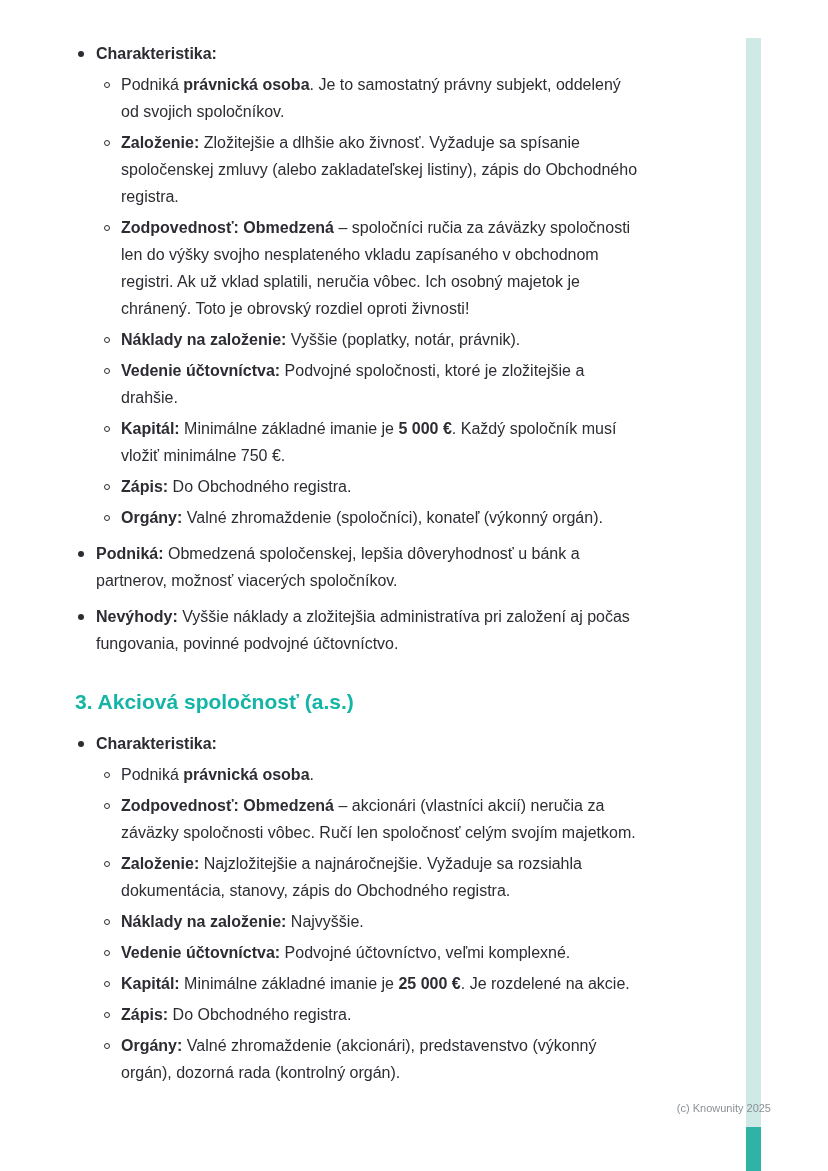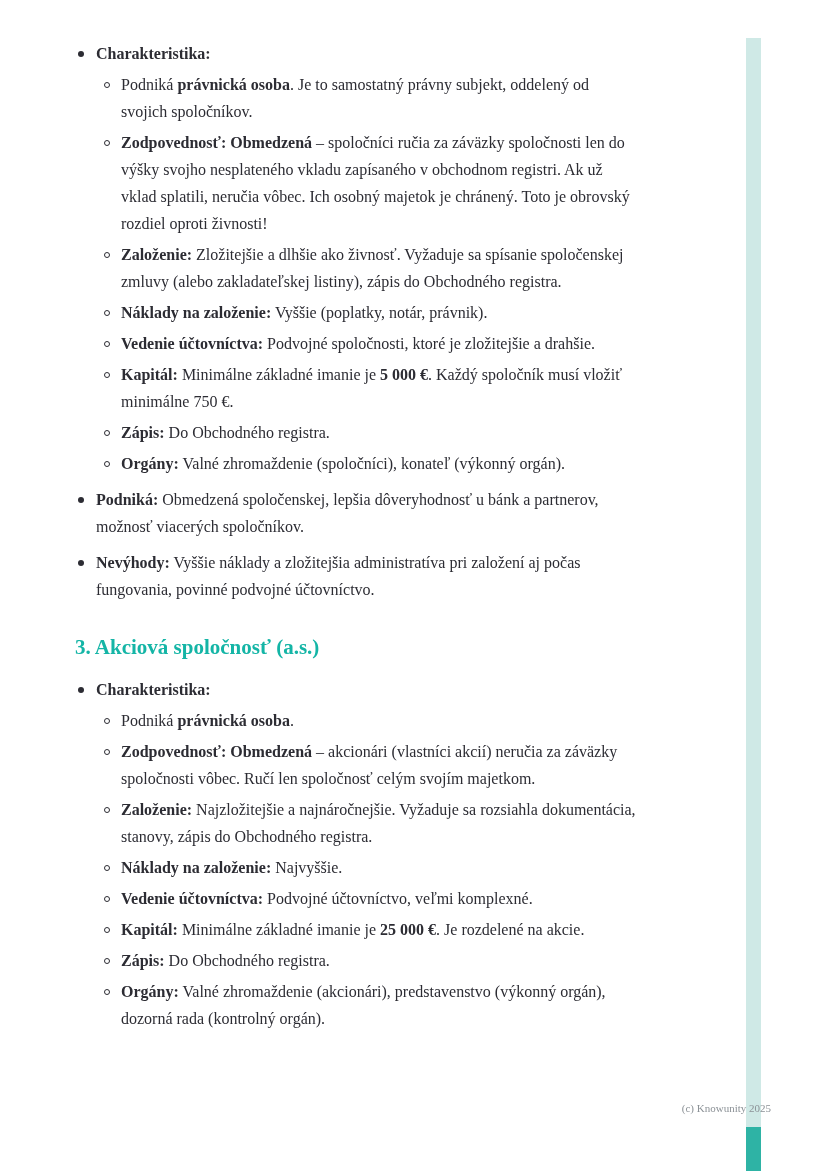--- a/index.html
+++ b/index.html
@@ -3,21 +3,21 @@
 <meta charset="utf-8">
 <style>
   * { margin: 0; padding: 0; box-sizing: border-box; }
   html, body { background: #ffffff; }
   .page {
     position: relative;
     width: 828px;
     height: 1171px;
     background: #ffffff;
     overflow: hidden;
-    font-family: Liberation Serif, serif;
+    font-family: Liberation Sans, sans-serif;
     color: #2c2c33;
   }
   .doc {
     position: absolute;
     left: 75px;
     top: 40px;
     width: 576px;
     font-size: 16px;
     line-height: 27px;
   }
@@ -68,22 +68,22 @@
     background: var(--thumb, #2eb3a5);
   }
 </style>
 </head>
 <body>
 
 <div class="page">
   <main class="doc">
       <div class="li l1"><span class="marker disc"></span><span class="li-text"><strong>Charakteristika:</strong></span></div>
       <div class="li l2"><span class="marker circle"></span><span class="li-text"><span>Podniká </span><strong>právnická osoba</strong><span>. Je to samostatný právny subjekt, oddelený od svojich spoločníkov.</span></span></div>
+      <div class="li l2"><span class="marker circle"></span><span class="li-text"><strong>Založenie:</strong><span> Zložitejšie a dlhšie ako živnosť. Vyžaduje sa spísanie spoločenskej zmluvy (alebo zakladateľskej listiny), zápis do Obchodného registra.</span></span></div>
       <div class="li l2"><span class="marker circle"></span><span class="li-text"><strong>Zodpovednosť: Obmedzená</strong><span> – spoločníci ručia za záväzky spoločnosti len do výšky svojho nesplateného vkladu zapísaného v obchodnom registri. Ak už vklad splatili, neručia vôbec. Ich osobný majetok je chránený. Toto je obrovský rozdiel oproti živnosti!</span></span></div>
-      <div class="li l2"><span class="marker circle"></span><span class="li-text"><strong>Založenie:</strong><span> Zložitejšie a dlhšie ako živnosť. Vyžaduje sa spísanie spoločenskej zmluvy (alebo zakladateľskej listiny), zápis do Obchodného registra.</span></span></div>
       <div class="li l2"><span class="marker circle"></span><span class="li-text"><strong>Náklady na založenie:</strong><span> Vyššie (poplatky, notár, právnik).</span></span></div>
       <div class="li l2"><span class="marker circle"></span><span class="li-text"><strong>Vedenie účtovníctva:</strong><span> Podvojné spoločnosti, ktoré je zložitejšie a drahšie.</span></span></div>
       <div class="li l2"><span class="marker circle"></span><span class="li-text"><strong>Kapitál:</strong><span> Minimálne základné imanie je </span><strong>5 000 €</strong><span>. Každý spoločník musí vložiť minimálne 750 €.</span></span></div>
       <div class="li l2"><span class="marker circle"></span><span class="li-text"><strong>Zápis:</strong><span> Do Obchodného registra.</span></span></div>
       <div class="li l2"><span class="marker circle"></span><span class="li-text"><strong>Orgány:</strong><span> Valné zhromaždenie (spoločníci), konateľ (výkonný orgán).</span></span></div>
       <div class="li l1"><span class="marker disc"></span><span class="li-text"><strong>Podniká:</strong><span> Obmedzená spoločenskej, lepšia dôveryhodnosť u bánk a partnerov, možnosť viacerých spoločníkov.</span></span></div>
       <div class="li l1"><span class="marker disc"></span><span class="li-text"><strong>Nevýhody:</strong><span> Vyššie náklady a zložitejšia administratíva pri založení aj počas fungovania, povinné podvojné účtovníctvo.</span></span></div>
       <h2 class="section-heading"><span>3. Akciová spoločnosť (a.s.)</span></h2>
       <div class="li l1"><span class="marker disc"></span><span class="li-text"><strong>Charakteristika:</strong></span></div>
       <div class="li l2"><span class="marker circle"></span><span class="li-text"><span>Podniká </span><strong>právnická osoba</strong><span>.</span></span></div>

